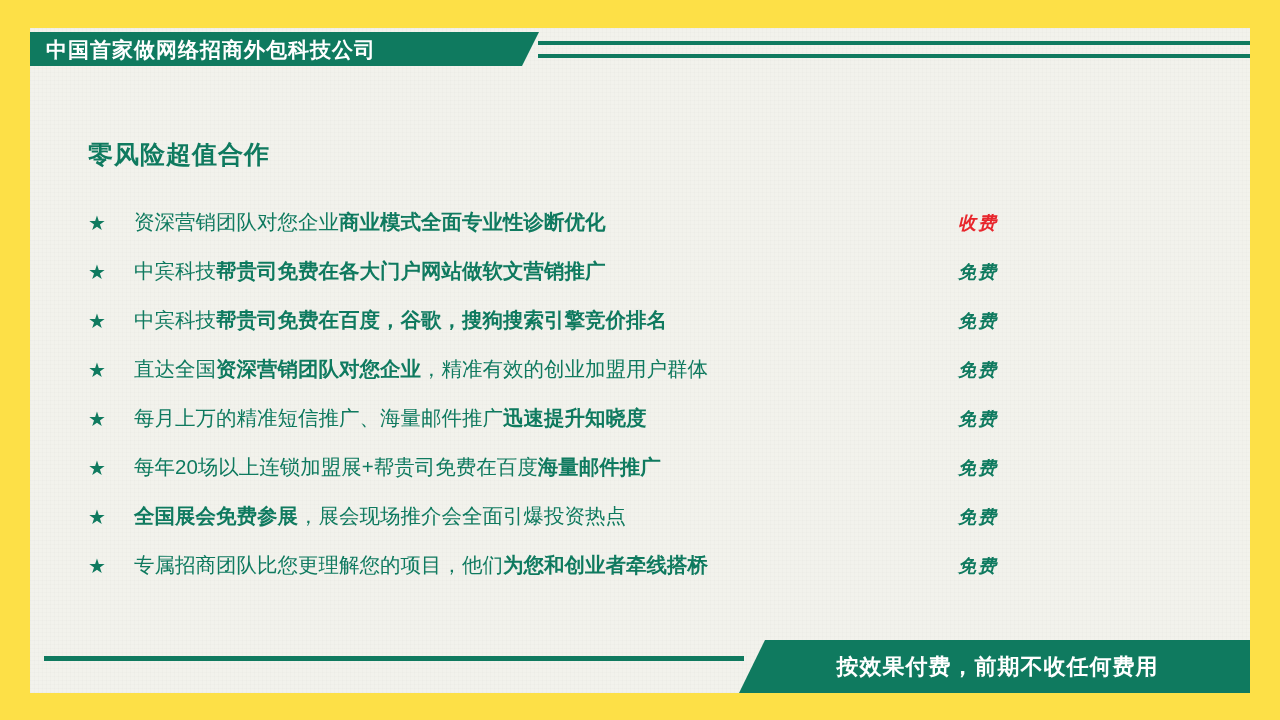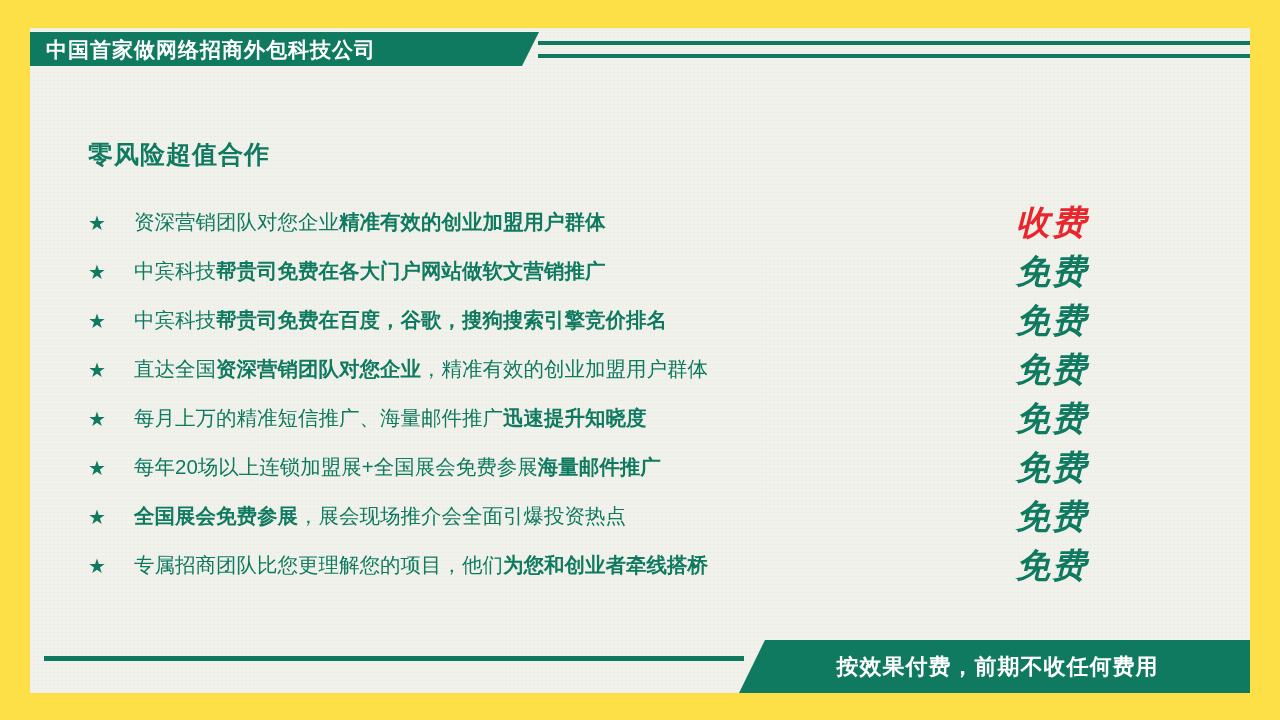--- a/index.html
+++ b/index.html
@@ -122,23 +122,23 @@
     line-height: 1.2;
     white-space: nowrap;
   }
   .row-text b {
     font-weight: bold;
   }
   .price {
     position: absolute;
     left: 870px;
     width: 130px;
-    text-align: right;
+    text-align: left;
     font-family: "DejaVu Serif", serif;
-    font-size: 34px;
+    font-size: 18px;
     font-weight: bold;
     color: #0f7a5f;
     font-style: italic;
     letter-spacing: 2px;
   }
   .price.charge {
     color: #e8262c;
   }
   
   .footer {
@@ -201,21 +201,21 @@
     <div class="header-line-top"></div>
     <div class="header-line-bottom"></div>
   </div>
 
   <div class="section-title">零风险超值合作</div>
 
   <div class="list">
 
     <div class="row">
       <span class="star">★</span>
-      <span class="row-text"><span>资深营销团队对您企业</span><b>精准有效的创业加盟用户群体</b></span>
+      <span class="row-text"><span>资深营销团队对您企业</span><b>商业模式全面专业性诊断优化</b></span>
       <span class="price charge">收费</span>
     </div>
 
     <div class="row">
       <span class="star">★</span>
       <span class="row-text"><span>中宾科技</span><b>帮贵司免费在各大门户网站做软文营销推广</b></span>
       <span class="price">免费</span>
     </div>
 
     <div class="row">
@@ -231,21 +231,21 @@
     </div>
 
     <div class="row">
       <span class="star">★</span>
       <span class="row-text"><span>每月上万的精准短信推广、海量邮件推广</span><b>迅速提升知晓度</b></span>
       <span class="price">免费</span>
     </div>
 
     <div class="row">
       <span class="star">★</span>
-      <span class="row-text"><span>每年20场以上连锁加盟展+全国展会免费参展</span><b>海量邮件推广</b></span>
+      <span class="row-text"><span>每年20场以上连锁加盟展+帮贵司免费在百度</span><b>海量邮件推广</b></span>
       <span class="price">免费</span>
     </div>
 
     <div class="row">
       <span class="star">★</span>
       <span class="row-text"><b>全国展会免费参展</b><span>，展会现场推介会全面引爆投资热点</span></span>
       <span class="price">免费</span>
     </div>
 
     <div class="row">

